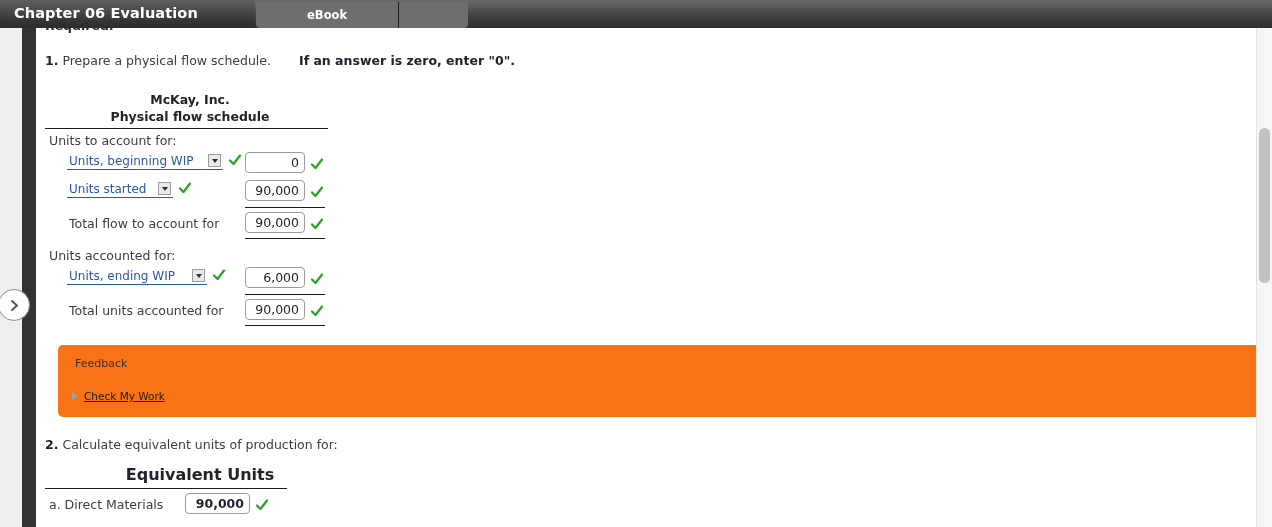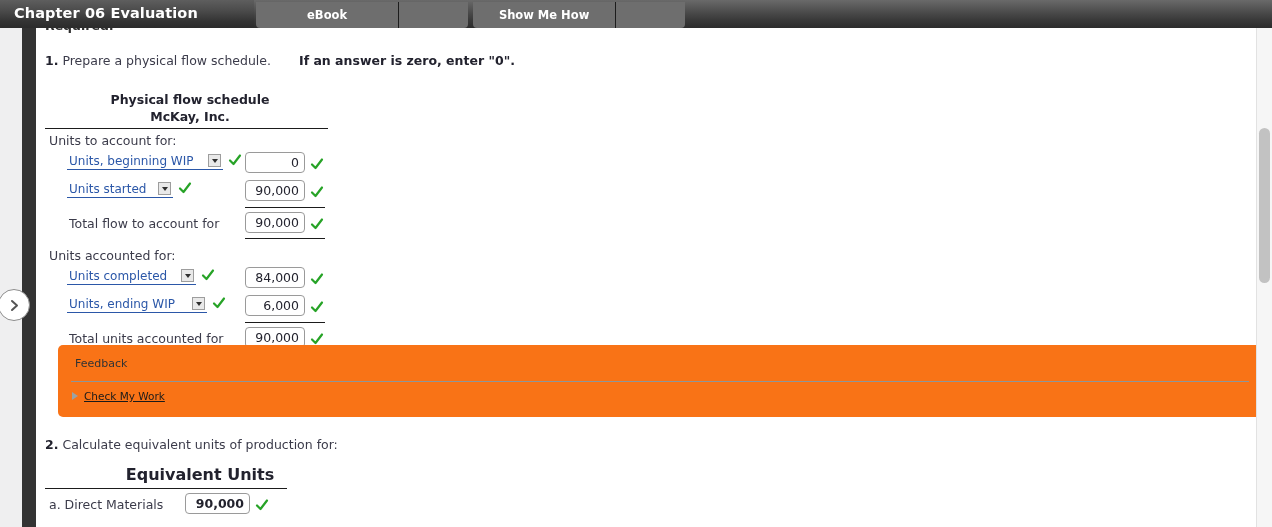--- a/index.html
+++ b/index.html
@@ -397,39 +397,35 @@
 
   <div class="topbar">
     <div class="title-plate"></div>
     <div class="topbar-title">Chapter 06 Evaluation</div>
 
     <div class="btn-group g1">
       <div class="tbtn labeled">eBook</div>
       <div class="tbtn blank"></div>
     </div>
 
-    <div class="btn-group g2">
-      <div class="tbtn labeled">Show Me How</div>
-      <div class="tbtn blank"></div>
-    </div>
   </div>
 
   <div class="content">
 
     <div class="clipped-top">Required:</div>
 
     <div class="q1">
       <span class="num">1.</span>
       <span>Prepare a physical flow schedule.</span>
       <span class="strong">If an answer is zero, enter "0".</span>
     </div>
 
     <div class="sched">
+      <div class="sched-title">McKay, Inc.</div>
       <div class="sched-title">Physical flow schedule</div>
-      <div class="sched-title">McKay, Inc.</div>
       <div class="sched-rule"></div>
 
       <div class="section-label">Units to account for:</div>
 
       <div class="row">
         <div class="row-ctl">
           <div class="dd w-wide">
             <span class="dd-text">Units, beginning WIP</span>
             <span class="dd-arrow"></span>
           </div>
@@ -480,41 +476,20 @@
             <svg width="14" height="14" viewBox="0 0 14 14">
               <polyline points="2,7.5 5.5,11 12,2.5" fill="none" stroke="#27a327" stroke-width="2.2" stroke-linecap="round" stroke-linejoin="round"></polyline>
             </svg>
           </span>
         </div>
         <div class="total-rule-bot" style="top:32px"></div>
       </div>
 
       <div class="section-label" style="padding-top:8px">Units accounted for:</div>
 
-      <div class="row">
-        <div class="row-ctl">
-          <div class="dd w-comp">
-            <span class="dd-text">Units completed</span>
-            <span class="dd-arrow"></span>
-          </div>
-          <span class="check">
-            <svg width="14" height="14" viewBox="0 0 14 14">
-              <polyline points="2,7.5 5.5,11 12,2.5" fill="none" stroke="#27a327" stroke-width="2.2" stroke-linecap="round" stroke-linejoin="round"></polyline>
-            </svg>
-          </span>
-        </div>
-        <div class="val-cell">
-          <input class="numbox" value="84,000" style="">
-          <span class="check">
-            <svg width="14" height="14" viewBox="0 0 14 14">
-              <polyline points="2,7.5 5.5,11 12,2.5" fill="none" stroke="#27a327" stroke-width="2.2" stroke-linecap="round" stroke-linejoin="round"></polyline>
-            </svg>
-          </span>
-        </div>
-      </div>
 
       <div class="row">
         <div class="row-ctl">
           <div class="dd w-end">
             <span class="dd-text">Units, ending WIP</span>
             <span class="dd-arrow"></span>
           </div>
           <span class="check">
             <svg width="14" height="14" viewBox="0 0 14 14">
               <polyline points="2,7.5 5.5,11 12,2.5" fill="none" stroke="#27a327" stroke-width="2.2" stroke-linecap="round" stroke-linejoin="round"></polyline>

